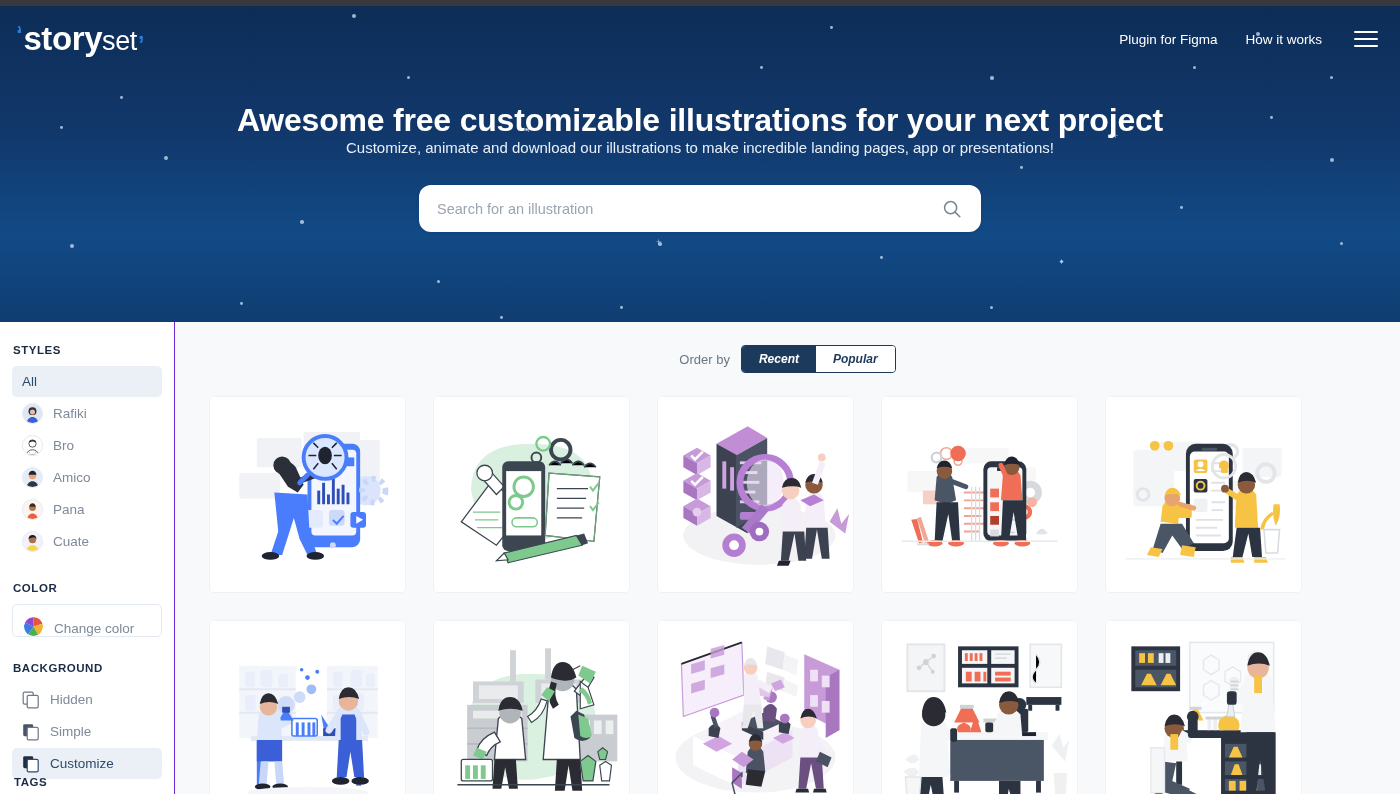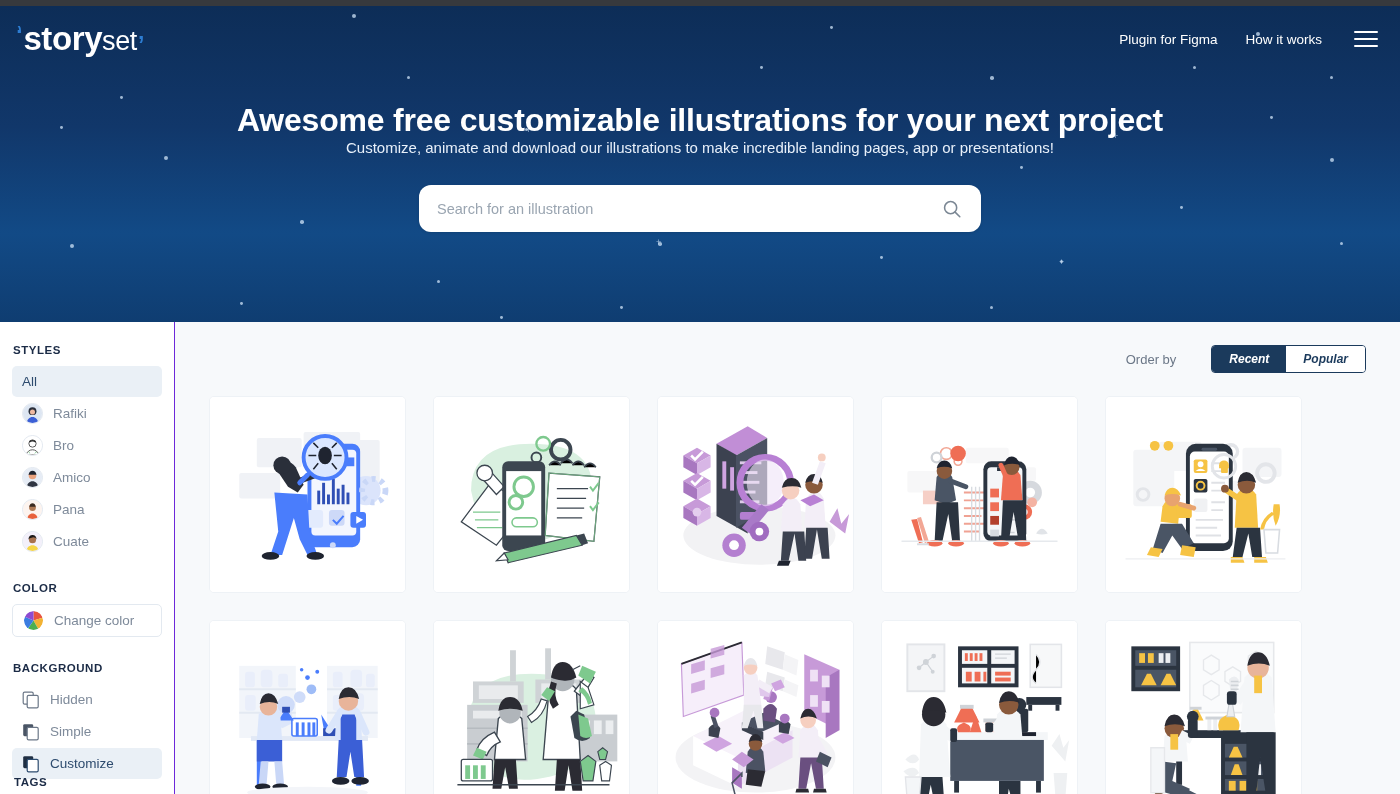--- a/index.html
+++ b/index.html
@@ -91,35 +91,35 @@
     padding: 0 10px; border-radius: 5px; cursor: pointer;
     font-size: 13.5px; color: #7e8a9a; margin-bottom: 1px;
   }
   .opt.selected { background: #eaf0f6; color: #2d4b6e; }
   .avatar {
     width: 21px; height: 21px; flex: 0 0 21px; border-radius: 50%;
     border: 1px solid #e2e8f0; overflow: hidden; position: relative; background: #f4f6f9;
   }
   .avatar svg { display: block; width: 100%; height: 100%; }
   .color-btn {
-    display: flex; align-items: center; gap: 11px; height: 33px;
+    display: flex; align-items: flex-end; gap: 11px; height: 33px;
     border: 1px solid #e3e9f0; border-radius: 5px; padding: 0 11px;
     font-size: 13.5px; color: #7e8a9a; cursor: pointer; background: #fff;
     width: 100%;
   }
   .wheel { width: 19px; height: 19px; flex: 0 0 19px; border-radius: 50%; overflow: hidden; }
   .bg-icon { width: 18px; height: 18px; flex: 0 0 18px; }
   .bg-icon svg { display: block; }
   .tags-title { position: absolute; left: 13px; bottom: -4px; }
 
   
   .main {
     flex: 1; background: #f7f9fb; padding: 22px 34px 0 34px; overflow: hidden;
   }
-  .toolbar { display: flex; align-items: center; justify-content: flex-end; height: 30px; gap: 24px; }
+  .toolbar { display: flex; align-items: center; justify-content: center; height: 30px; }
   .order-label { font-size: 13px; color: #6b7787; margin-right: 11px; }
   .seg { display: flex; border: 1px solid #1b3a5c; border-radius: 4px; overflow: hidden; }
   .seg button {
     font-family: "Liberation Sans", sans-serif; font-size: 12px; font-weight: 700;
     padding: 6px 17px; border: 0; cursor: pointer; background: #fff; color: #1b3a5c; font-style: italic;
   }
   .seg button.active { background: #1b3a5c; color: #fff; }
 
   .grid {
     display: grid; grid-template-columns: repeat(5, 197px); gap: 27px;

